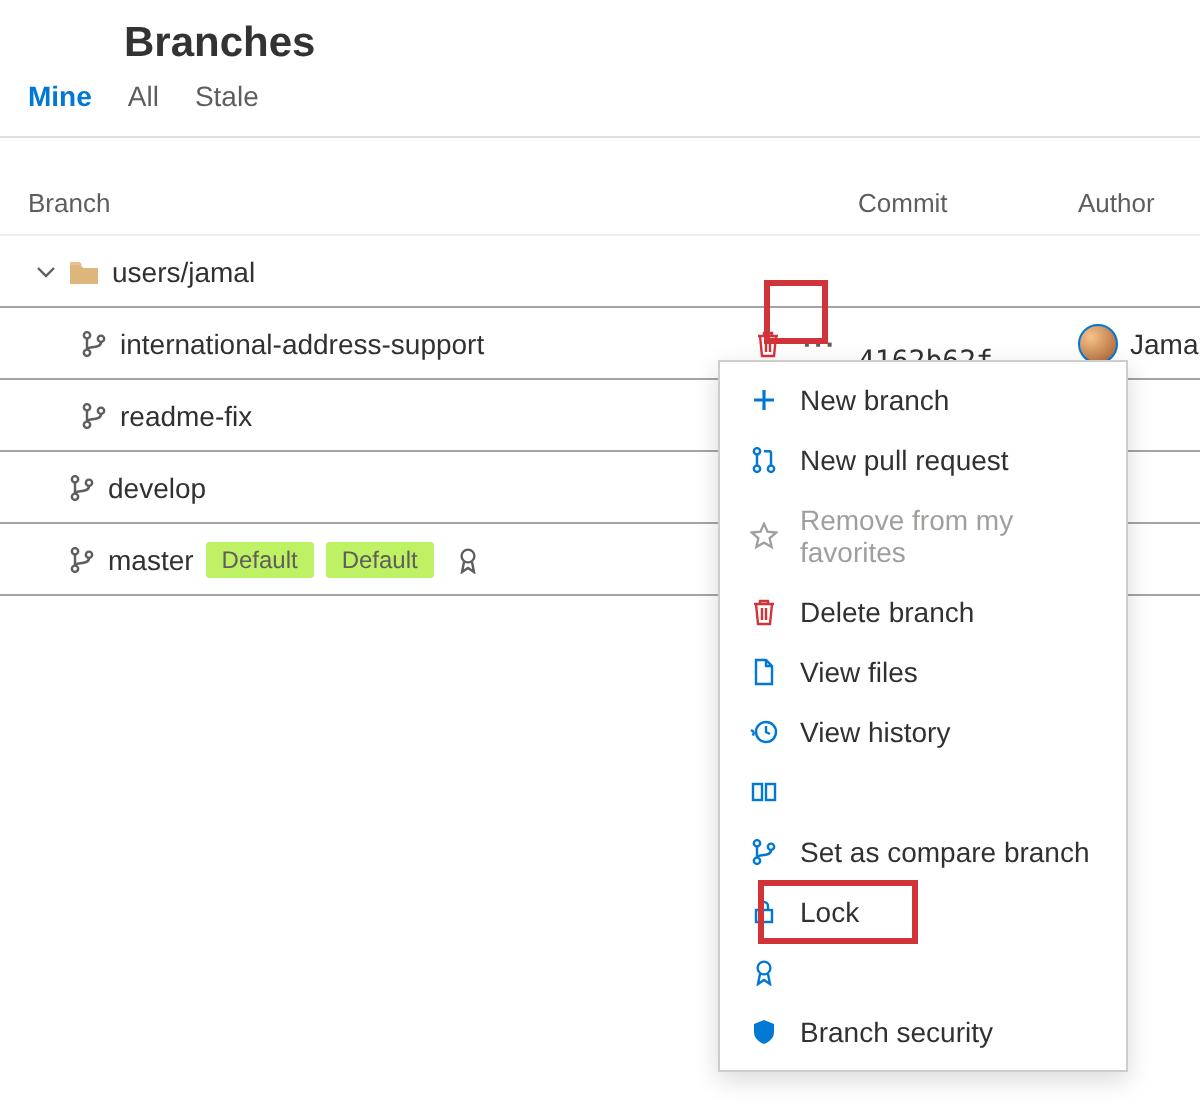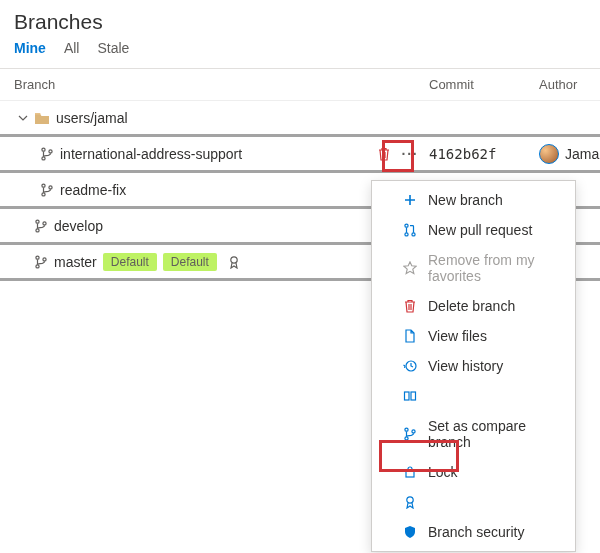--- a/index.html
+++ b/index.html
@@ -9,23 +9,24 @@
     font-size: 14px;
     color: #323130;
     background: #fff;
     width: 600px;
     height: 553px;
     overflow: hidden;
     position: relative;
   }
   .page-title {
     font-size: 21px;
-    font-weight: 400;
+    font-weight: 700;
     color: #333;
     padding: 10px 14px 6px 14px;
+    margin-left: 48px;
   }
   .tabs {
     display: flex;
     gap: 18px;
     padding: 0 14px 8px 14px;
     border-bottom: 1px solid #e1dfdd;
   }
   .tab {
     font-size: 14px;
     color: #605e5c;
@@ -39,28 +40,28 @@
   .header-row {
     display: flex;
     align-items: flex-end;
     padding: 8px 14px;
     color: #605e5c;
     font-size: 13px;
     border-bottom: 1px solid #eee;
   }
   .col-branch { flex: 0 0 340px; }
   .col-actions { flex: 0 0 75px; }
-  .col-commit { flex: 0 0 110px; }
+  .col-commit { flex: 0 0 110px; margin-top: 17px; }
   .col-author { flex: 1; }
   .row {
     display: flex;
     align-items: center;
     padding: 6px 14px;
     height: 36px;
-    border-bottom: 3px solid #a3a3a3;
+    border-bottom: 1px solid #a3a3a3;
   }
   .row .col-branch {
     display: flex;
     align-items: center;
     gap: 6px;
   }
   .row .col-actions {
     display: flex;
     align-items: center;
     gap: 6px;
@@ -120,27 +121,27 @@
   .author-name { color: #323130; }
   .highlight-box {
     border: 3px solid #d13438;
     position: absolute;
     pointer-events: none;
     z-index: 20;
   }
   .context-menu {
     position: absolute;
     top: 180px;
-    left: 371px;
+    left: 359px;
     width: 205px;
     background: #fff;
     border: 1px solid #cfcdcb;
     box-shadow: 0 4px 12px rgba(0,0,0,0.15);
     z-index: 10;
-    padding: 4px 16px;
+    padding: 4px 0;
   }
   .menu-item {
     display: flex;
     align-items: center;
     gap: 10px;
     padding: 7px 14px;
     cursor: pointer;
     color: #323130;
   }
   .menu-item.disabled {

